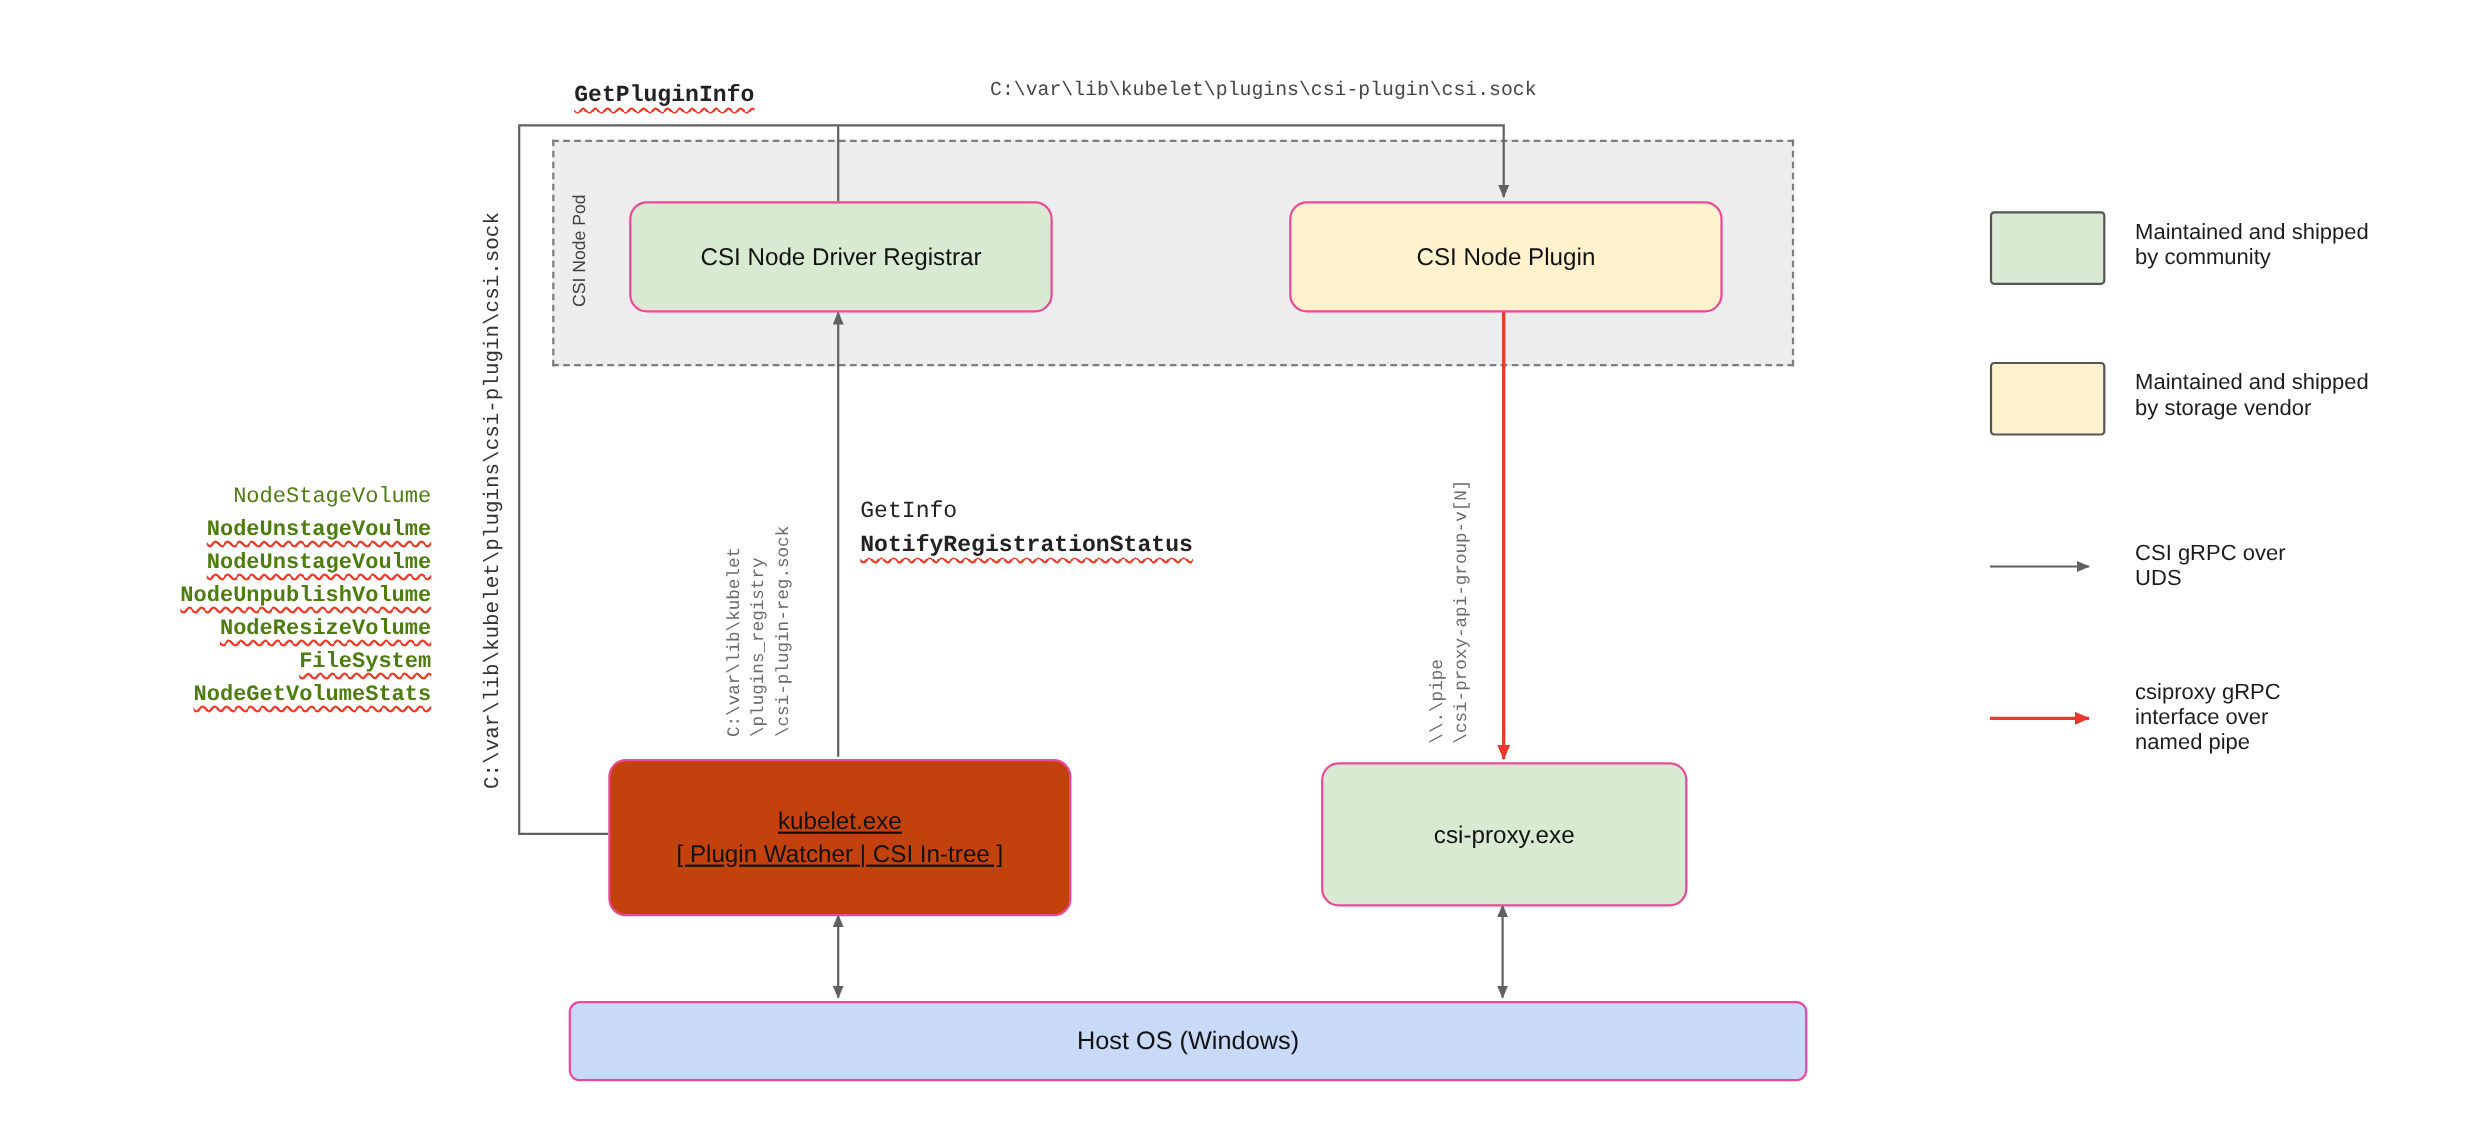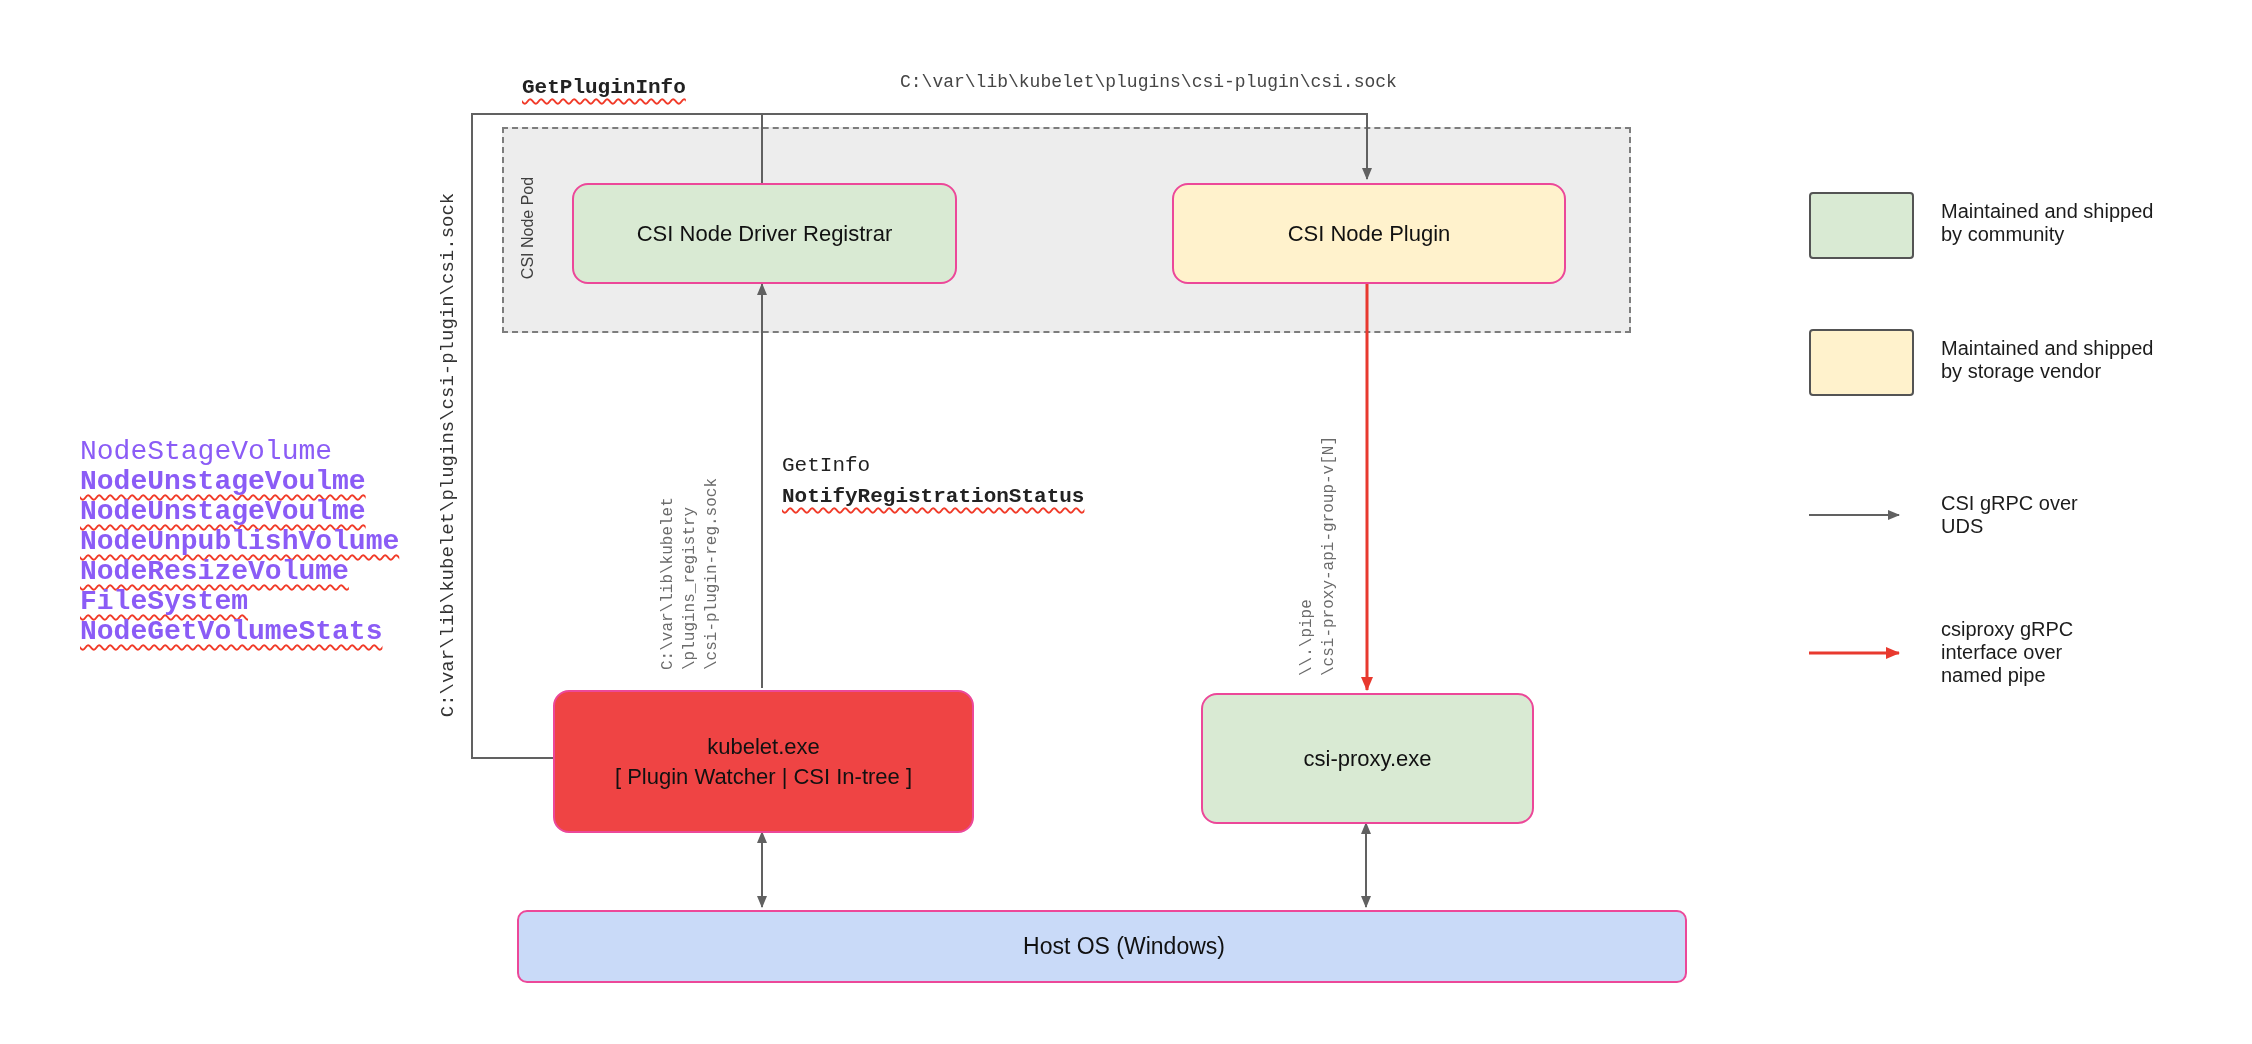--- a/index.html
+++ b/index.html
@@ -15,37 +15,37 @@
   .ln  { stroke:#616161; stroke-width:2; fill:none; }
   .lnr { stroke:#e8392e; stroke-width:3; fill:none; }
 
   
   .pod-box { position:absolute; left:502px; top:127px; width:1125px; height:202px;
              background:#ededed; border:2px dashed #7d7d7d; z-index:1; }
   .box { position:absolute; display:flex; flex-direction:column; align-items:center; justify-content:center;
          text-align:center; border:2px solid #ec4899; z-index:3; font-size:22px; color:#111; }
   .registrar { left:572px; top:183px; width:381px; height:97px; background:#d9ead3; border-radius:16px; }
   .plugin    { left:1172px; top:183px; width:390px; height:97px; background:#fff2cc; border-radius:16px; }
-  .kubelet   { left:553px; top:690px; width:417px; height:139px; background:#ef4444; border-radius:16px; line-height:30px; }
+  .kubelet   { left:553px; top:690px; width:417px; height:139px; background:#c2410c; border-radius:16px; line-height:30px;text-decoration:underline; }
   .csiproxy  { left:1201px; top:693px; width:329px; height:127px; background:#d9ead3; border-radius:16px; }
-  .hostos    { left:517px; top:910px; width:1122px; height:69px; background:#c9daf8; border-radius:10px; font-size:23px;padding-left:44px; }
+  .hostos    { left:517px; top:910px; width:1122px; height:69px; background:#c9daf8; border-radius:10px; font-size:23px; }
 
   
   .rot { position:absolute; white-space:nowrap; transform:translate(-50%,-50%) rotate(-90deg); z-index:4; }
   .pod-label { left:528px; top:228px; font-size:16px; color:#3f3f3f; }
   .lbl-left-path { left:448px; top:455px; font-size:19px; color:#333; }
   .rot-block { font-size:16px; line-height:22px; color:#6b6b6b; text-align:left; }
   .reg-sock  { left:690px; top:574px; }
   .pipe-path { left:1318px; top:556px; }
 
   
   .lbl { z-index:4; }
   .lbl-getplugininfo { left:522px; top:76px; font-size:21px; color:#222; }
   .lbl-top-path { left:900px; top:72px; font-size:18px; color:#454545; }
-  .method-list { left:80px; top:437px; width:312px; text-align:left; font-size:28px; line-height:30px; color:#8b5cf6; }
+  .method-list { left:80px; top:437px; width:312px; text-align:right; font-size:20px; line-height:30px; color:#4d7c0f; }
   .reg-calls { left:782px; top:450px; font-size:21px; line-height:31px; color:#222; }
   .api-list { left:1384px; top:437px; font-size:21px; line-height:30px; color:#222; }
 
   .squiggle { text-decoration-line:underline; text-decoration-style:wavy; text-decoration-color:#f13a28;
               text-decoration-thickness:2px; text-underline-offset:5px; text-decoration-skip-ink:none;font-weight:bold; }
 
   
   .legend-swatch { position:absolute; width:101px; height:63px; border:2px solid #545454; border-radius:4px; z-index:3; }
   .sw-green  { left:1809px; top:192px; background:#d9ead3; }
   .sw-yellow { left:1809px; top:329px; background:#fff2cc; }

